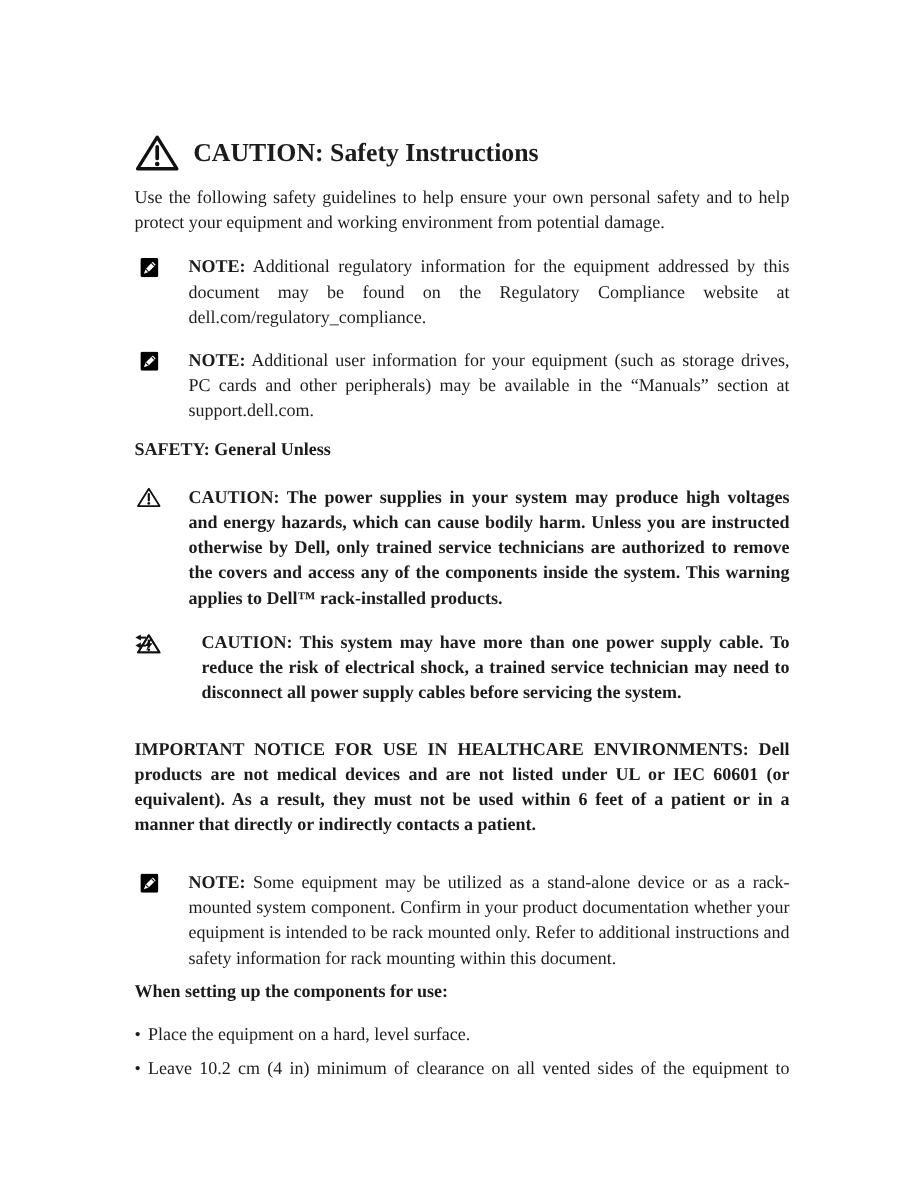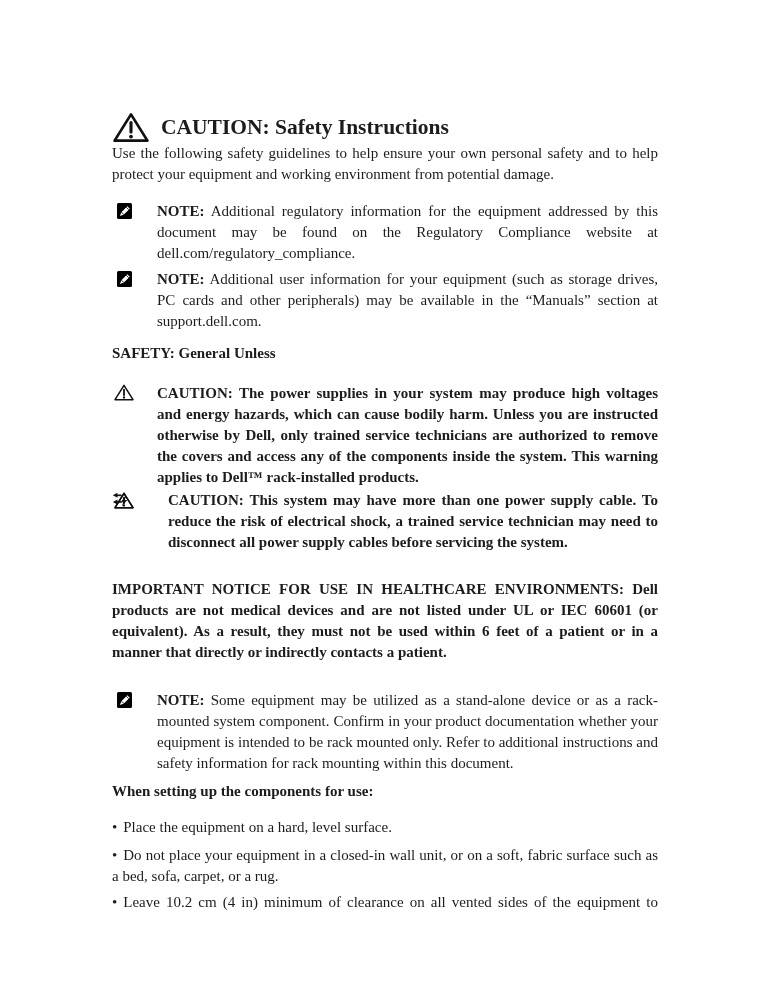--- a/index.html
+++ b/index.html
@@ -7,40 +7,40 @@
   .page {
     position:relative;
     width:768px; height:994px;
     background:#ffffff;
     overflow:hidden;
     font-family:"Liberation Serif","DejaVu Serif",serif;
     color:#1c1c1c;
   }
   .content { position:absolute; left:112px; top:112px; width:546px; }
 
-  .doc-title { display:flex; align-items:flex-start; gap:11px; }
+  .doc-title { display:flex; align-items:flex-start; gap:11px; margin-bottom:12px; }
   .doc-title h1 { font-size:21.5px; font-weight:700; line-height:31px; white-space:nowrap; }
   .warn-icon svg { display:block; }
   .warn-icon.lg svg { width:38px; height:31px; }
   .warn-icon.sm svg { width:20px; height:17px; }
 
   p, h2, h3 { font-size:15px; line-height:21px; }
   .just { text-align:justify; }
   .stretch-last { text-align:justify; text-align-last:justify; }
 
   .intro { margin-bottom:16px; }
 
-  .note { position:relative; padding-left:45px; margin-bottom:5px; }
+  .note { position:relative; padding-left:45px; margin-bottom:15px; }
   .note .note-icon { position:absolute; left:5px; top:2px; }
   .note .note-icon svg { width:15px; height:16px; display:block; }
   .note b { font-weight:700; }
 
   h2.section { font-weight:700; text-align:left; margin:0 0 19px 0; }
 
-  .caution { position:relative; padding-left:45px; margin-bottom:2px; }
+  .caution { position:relative; padding-left:45px; margin-bottom:16px; }
   .caution p { font-weight:700; }
   .caution .warn-icon { position:absolute; left:2px; top:1px; }
   .caution.c2 { padding-left:56px; margin-bottom:26px; }
   .icon-group { position:absolute; left:0; top:1px; display:flex; align-items:flex-start; gap:2px; }
   .icon-group svg { display:block; }
   .arrows svg { width:10px; height:17px; }
 
   .important { font-weight:700; margin-bottom:27px; }
 
   .note.n3 { margin-bottom:7px; }
@@ -145,18 +145,17 @@
           <path d="M9.9 4.5 L12.5 7.1" stroke="#000" stroke-width="0.9" fill="none"></path>
         </svg>
       </span>
       <p class="just"><b>NOTE:</b> <span>Some equipment may be utilized as a stand-alone device or as a rack-mounted system component.  Confirm in your product documentation whether your equipment is intended to be rack mounted only.  Refer to additional instructions and safety information for rack mounting within this document.</span></p>
     </div>
 
     <h3 class="setup">When setting up the components for use:</h3>
 
     <p class="bullet just"><span class="b">•</span><span>Place the equipment on a hard, level surface.</span></p>
 
-    <p class="bullet b2 just"><span class="b">•</span><span>Do not place your equipment in a closed-in wall unit, or on a soft, fabric surface such as a bed, sofa, carpet, or a rug.</span></p>
 
     <p class="bullet stretch-last"><span class="b">•</span><span>Leave 10.2 cm (4 in) minimum of clearance on all vented sides of the equipment to</span></p>
 
   </div>
 </div>
 
 </body></html>

